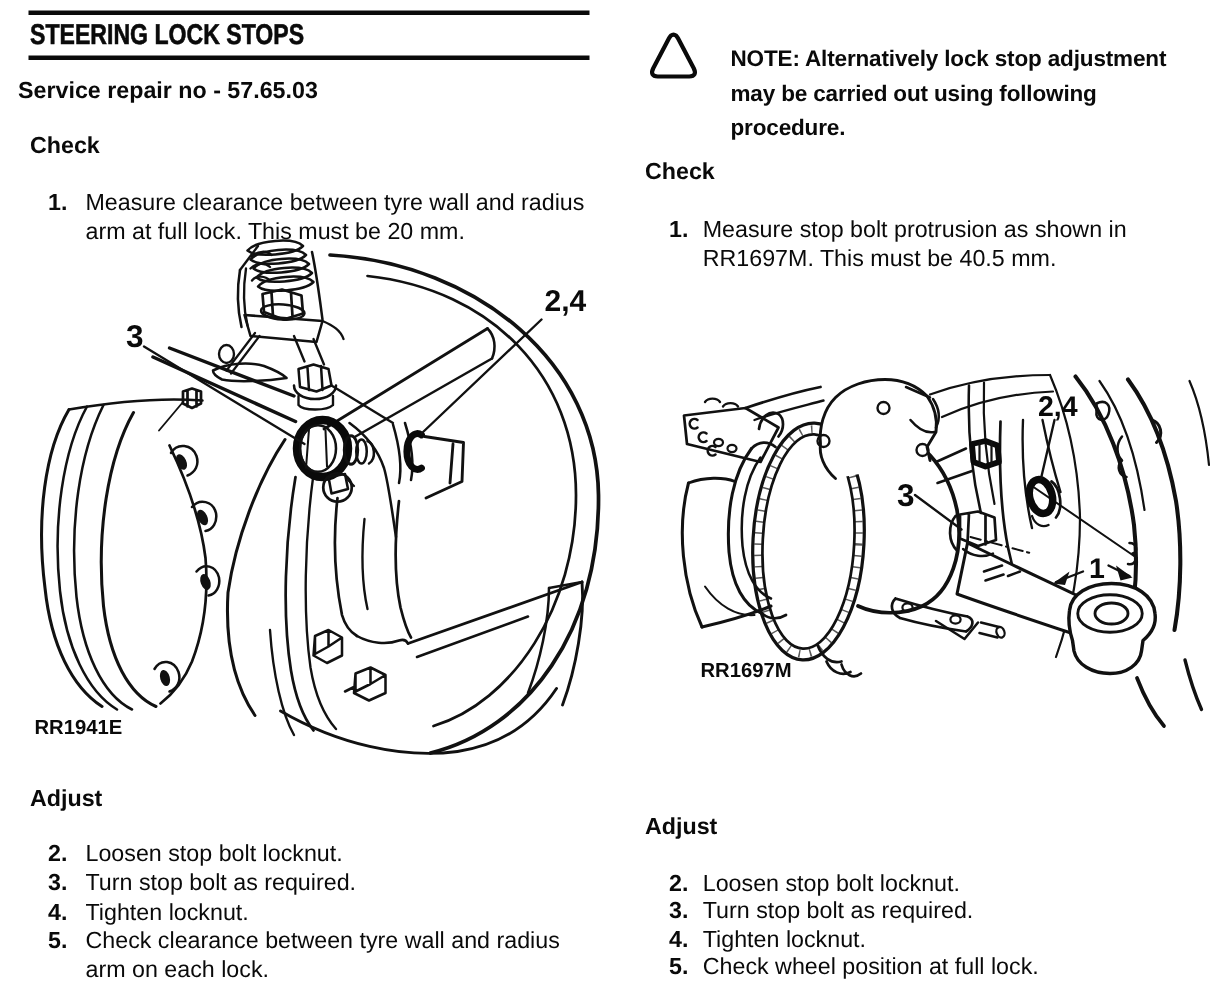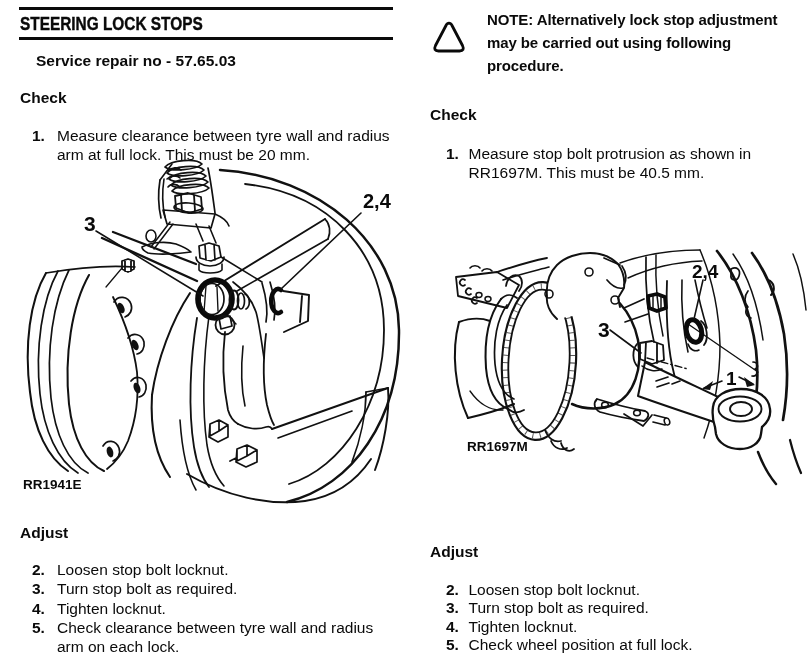--- a/index.html
+++ b/index.html
@@ -14,37 +14,37 @@
 .li .n{position:absolute;left:12px;font-weight:bold}
 .liR{position:relative;padding-left:37.5px}
 .liR .n{position:absolute;left:15px;font-weight:bold}
 </style>
 </head>
 <body>
 
 <div class="rule" style="left:19px;top:7px;width:374px"></div>
 <div class="abs b" style="left:20px;top:12.9px;font-size:19px;-webkit-text-stroke:0.4px #0a0a0a;transform:scaleX(0.81);transform-origin:0 0;white-space:nowrap">STEERING LOCK STOPS</div>
 <div class="rule" style="left:19px;top:37px;width:374px"></div>
-<div class="abs b" style="left:36px;top:51.5px;font-size:15.5px">Service repair no - 57.65.03</div>
+<div class="abs b" style="left:12px;top:51.5px;font-size:15.5px">Service repair no - 57.65.03</div>
 <div class="abs b" style="left:20px;top:88.5px;font-size:15.5px">Check</div>
 <div class="abs body15" style="left:20px;top:126px;width:382px">
   <div class="li"><span class="n">1.</span>Measure clearance between tyre wall and radius arm at full lock. This must be 20 mm.</div>
 </div>
 <div class="abs b" style="left:20px;top:523.5px;font-size:15.5px">Adjust</div>
 <div class="abs body15" style="left:20px;top:560px;width:382px;line-height:19.3px">
   <div class="li"><span class="n">2.</span>Loosen stop bolt locknut.</div>
   <div class="li"><span class="n">3.</span>Turn stop bolt as required.</div>
   <div class="li"><span class="n">4.</span>Tighten locknut.</div>
   <div class="li"><span class="n">5.</span>Check clearance between tyre wall and radius arm on each lock.</div>
 </div>
 
 <svg class="abs" style="left:429px;top:19px" width="40" height="40" viewBox="0 0 40 40">
   <path d="M 18.2,4.8 Q 20,3.4 21.8,4.8 Q 22.5,5.5 23,6.5 L 33.5,26.5 Q 36,31.8 30.5,32 L 9.5,32 Q 4,31.8 6.5,26.5 L 17,6.5 Q 17.5,5.5 18.2,4.8 Z" fill="none" stroke="#0a0a0a" stroke-width="2.8" stroke-linejoin="round"></path>
 </svg>
-<div class="abs b" style="left:487px;top:8px;font-size:15px;letter-spacing:-0.1px;line-height:23px">NOTE: Alternatively lock stop adjustment<br>may be carried out using following<br>procedure.</div>
+<div class="abs b" style="left:487px;top:28px;font-size:15px;letter-spacing:-0.1px;line-height:23px">NOTE: Alternatively lock stop adjustment<br>may be carried out using following<br>procedure.</div>
 <div class="abs b" style="left:430px;top:106px;font-size:15.5px">Check</div>
 <div class="abs body15" style="left:431px;top:145px;width:330px;line-height:18.9px">
   <div class="liR"><span class="n">1.</span>Measure stop bolt protrusion as shown in RR1697M. This must be 40.5 mm.</div>
 </div>
 <div class="abs b" style="left:430px;top:542.5px;font-size:15.5px">Adjust</div>
 <div class="abs body15" style="left:431px;top:581px;width:330px;line-height:18.4px">
   <div class="liR"><span class="n">2.</span>Loosen stop bolt locknut.</div>
   <div class="liR"><span class="n">3.</span>Turn stop bolt as required.</div>
   <div class="liR"><span class="n">4.</span>Tighten locknut.</div>
   <div class="liR"><span class="n">5.</span>Check wheel position at full lock.</div>

